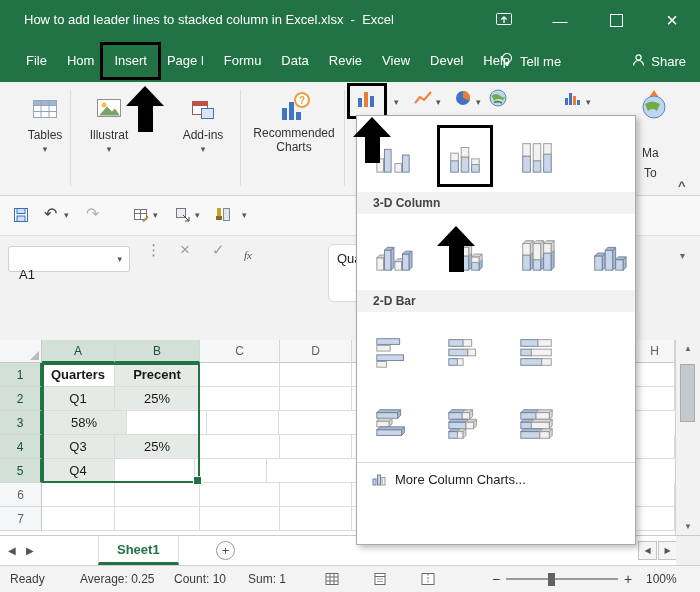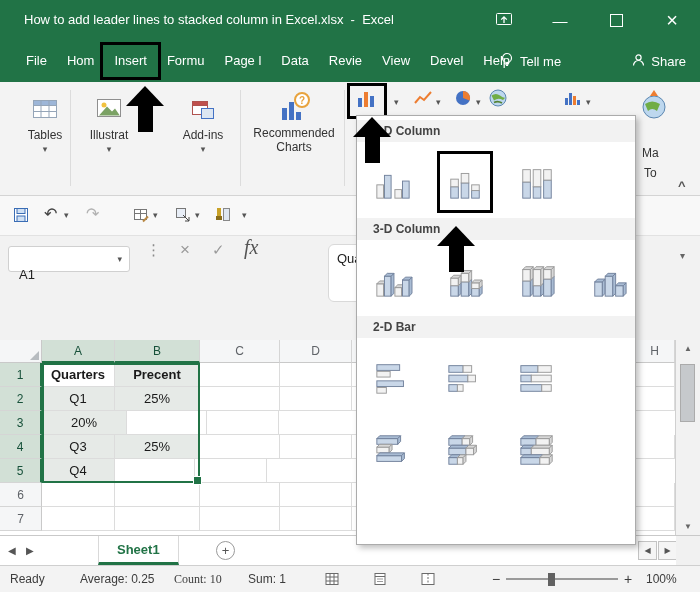--- a/index.html
+++ b/index.html
@@ -39,21 +39,21 @@
   .qchar{position:absolute;font-size:16px;color:#444;}
   .qchar.dis{color:#b3b3b3;}
   .qcaret{position:absolute;font-size:9px;color:#555;}
 
   
   .formulazone{position:absolute;left:0;top:236px;width:700px;height:104px;background:#f2f2f2;}
   .namebox{position:absolute;left:8px;top:10px;width:122px;height:26px;background:#fff;border:1px solid #d0d0d0;border-radius:3px;box-sizing:border-box;font-size:13px;color:#222;}
   .namebox .val{position:absolute;left:10px;top:16px;line-height:24px;}
   .namebox .nbcaret{position:absolute;right:7px;top:0;line-height:24px;font-size:9px;color:#555;}
   .fzglyph{position:absolute;font-size:15px;color:#9a9a9a;}
-  .fx{position:absolute;left:244px;top:0;font-family:"Liberation Serif",serif;font-style:italic;font-size:20px;color:#555;}
+  .fx{position:absolute;left:244px;top:13px;font-family:"Liberation Serif",serif;font-style:italic;font-size:11px;color:#555;}
   .quapanel{position:absolute;left:328px;top:8px;width:308px;height:58px;background:#fff;border:1px solid #d9d9d9;border-radius:6px;box-sizing:border-box;font-size:13px;color:#222;padding:6px 8px;overflow:hidden;}
   .fbexpand{position:absolute;left:680px;top:14px;font-size:10px;color:#666;}
 
   
   .sheet{position:absolute;left:0;top:340px;width:675px;height:195px;background:#fff;overflow:hidden;}
   .colhrow{display:flex;}
   .corner{width:42px;height:23px;background:#f5f6f7;border-right:1px solid #c9c9c9;border-bottom:1px solid #c9c9c9;box-sizing:border-box;position:relative;flex:none;}
   .corner:after{content:"";position:absolute;right:2px;bottom:2px;border-left:9px solid transparent;border-bottom:9px solid #b7bcc0;}
   .colh{height:23px;line-height:22px;text-align:center;font-size:12px;color:#5f6368;background:#f5f6f7;border-right:1px solid #d5d5d5;border-bottom:1px solid #c9c9c9;box-sizing:border-box;flex:none;}
   .colh.sel{background:#d2e0d6;color:#17513a;border-bottom:2px solid #217346;}
@@ -124,22 +124,22 @@
       <div class="winbtn" style="font-size:20px;">
           <span>×</span>
         </div>
     </div>
   </div>
 
   <div class="tabsbar">
       <div class="rtab">File</div>
       <div class="rtab">Hom</div>
       <div class="rtab boxed">Insert</div>
+      <div class="rtab">Page l</div>
       <div class="rtab">Formu</div>
-      <div class="rtab">Page l</div>
       <div class="rtab">Data</div>
       <div class="rtab">Revie</div>
       <div class="rtab">View</div>
       <div class="rtab">Devel</div>
       <div class="rtab">Help</div>
     </div>
   <div class="tellme">
     <span>
       <svg width="14" height="16" viewBox="0 0 14 16">
           <circle cx="7" cy="6" r="4.5" fill="none" stroke="#fff" stroke-width="1.2"></circle>
@@ -365,21 +365,21 @@
           <div class="cell fill" style="width: 85px;">25%</div>
           <div class="cell" style="width: 80px;"></div>
           <div class="cell" style="width: 72px;"></div>
           <div class="cell" style="width: 90px;"></div>
           <div class="cell" style="width: 95px;"></div>
           <div class="cell" style="width: 98px;"></div>
           <div class="cell" style="width: 40px;"></div>
         </div>
         <div class="grow">
           <div class="rowh sel">3</div>
-          <div class="cell fill" style="width: 85px;">20%</div>
+          <div class="cell fill" style="width: 85px;">58%</div>
           <div class="cell" style="width: 80px;"></div>
           <div class="cell" style="width: 72px;"></div>
           <div class="cell" style="width: 90px;"></div>
           <div class="cell" style="width: 95px;"></div>
           <div class="cell" style="width: 98px;"></div>
           <div class="cell" style="width: 40px;"></div>
         </div>
         <div class="grow">
           <div class="rowh sel">4</div>
           <div class="cell fill" style="width: 73px;">Q3</div>
@@ -441,21 +441,21 @@
     <div class="sheettab">Sheet1</div>
     <div class="addsheet">+</div>
     <div class="hsbtn" style="left:638px;">◀</div>
     <div class="hsbtn" style="left:658px;">▶</div>
     <div class="stcornerfill"></div>
   </div>
 
   <div class="statusbar">
     <span class="sbitem" style="left:10px;">Ready</span>
     <span class="sbitem" style="left:80px;">Average: 0.25</span>
-    <span class="sbitem" style="left:174px;font-family:Liberation Serif, serif;">Count: 10</span>
+    <span class="sbitem" style="left:174px;">Count: 10</span>
     <span class="sbitem" style="left:248px;">Sum: 1</span>
     <span class="sbicon" style="left:325px;">
       <svg width="14" height="14" viewBox="0 0 14 14">
           <rect x="1" y="1.5" width="12" height="11" fill="#fff" stroke="#6b6b6b"></rect>
           <line x1="1" y1="5" x2="13" y2="5" stroke="#6b6b6b"></line>
           <line x1="1" y1="9" x2="13" y2="9" stroke="#6b6b6b"></line>
           <line x1="5" y1="1.5" x2="5" y2="12.5" stroke="#6b6b6b"></line>
           <line x1="9" y1="1.5" x2="9" y2="12.5" stroke="#6b6b6b"></line>
         </svg>
     </span>
@@ -475,21 +475,20 @@
     </span>
     <span class="sbitem" style="left:492px;font-size:14px;">−</span>
     <div class="zoomtrack"></div>
     <div class="zoomthumb"></div>
     <span class="sbitem" style="left:624px;font-size:14px;">+</span>
     <span class="sbitem" style="left:646px;">100%</span>
   </div>
 
   <div class="dropdown">
     <div>
-        <div class="msec">2-D Column</div>
         <div class="mrow">
           <div class="mitem">
             <svg width="40" height="38" viewBox="0 0 42 40">
               <rect x="4" y="23" width="7" height="14" fill="#f2f2f2" stroke="#9a9a9a"></rect>
               <rect x="12" y="13" width="7" height="24" fill="#c9d7e8" stroke="#72829c"></rect>
               <rect x="23" y="28" width="7" height="9" fill="#f2f2f2" stroke="#9a9a9a"></rect>
               <rect x="31" y="19" width="7" height="18" fill="#c9d7e8" stroke="#72829c"></rect>
             </svg>
           </div>
           <div class="mitem selected">
@@ -661,20 +660,30 @@
               <polygon points="34,18 37,15 37,22 34,25" fill="#d8d8d8" stroke="#9a9a9a"></polygon>
               <rect x="4" y="28" width="20" height="7" fill="#c9d7e8" stroke="#72829c"></rect>
               <polygon points="4,28 7,25 27,25 24,28" fill="#a9bcd4" stroke="#72829c"></polygon>
               <rect x="24" y="28" width="10" height="7" fill="#f2f2f2" stroke="#9a9a9a"></rect>
               <polygon points="24,28 27,25 37,25 34,28" fill="#d8d8d8" stroke="#9a9a9a"></polygon>
               <polygon points="34,28 37,25 37,32 34,35" fill="#d8d8d8" stroke="#9a9a9a"></polygon>
             </svg>
           </div>
         </div>
       </div>
+    <div class="mfooter">
+      <span>
+        <svg width="16" height="15" viewBox="0 0 16 15">
+            <rect x="2" y="8" width="3" height="6" fill="#c9d7e8" stroke="#72829c"></rect>
+            <rect x="6.5" y="4" width="3" height="10" fill="#c9d7e8" stroke="#72829c"></rect>
+            <rect x="11" y="6.5" width="3" height="7.5" fill="#f2f2f2" stroke="#9a9a9a"></rect>
+          </svg>
+      </span>
+      <span>More Column Charts...</span>
+    </div>
   </div>
 
   <div class="arrow" style="left:126px;top:86px;">
     <div class="head"></div>
       <div class="stem"></div>
   </div>
   <div class="arrow" style="left:353px;top:117px;">
     <div class="head"></div>
       <div class="stem"></div>
   </div>

